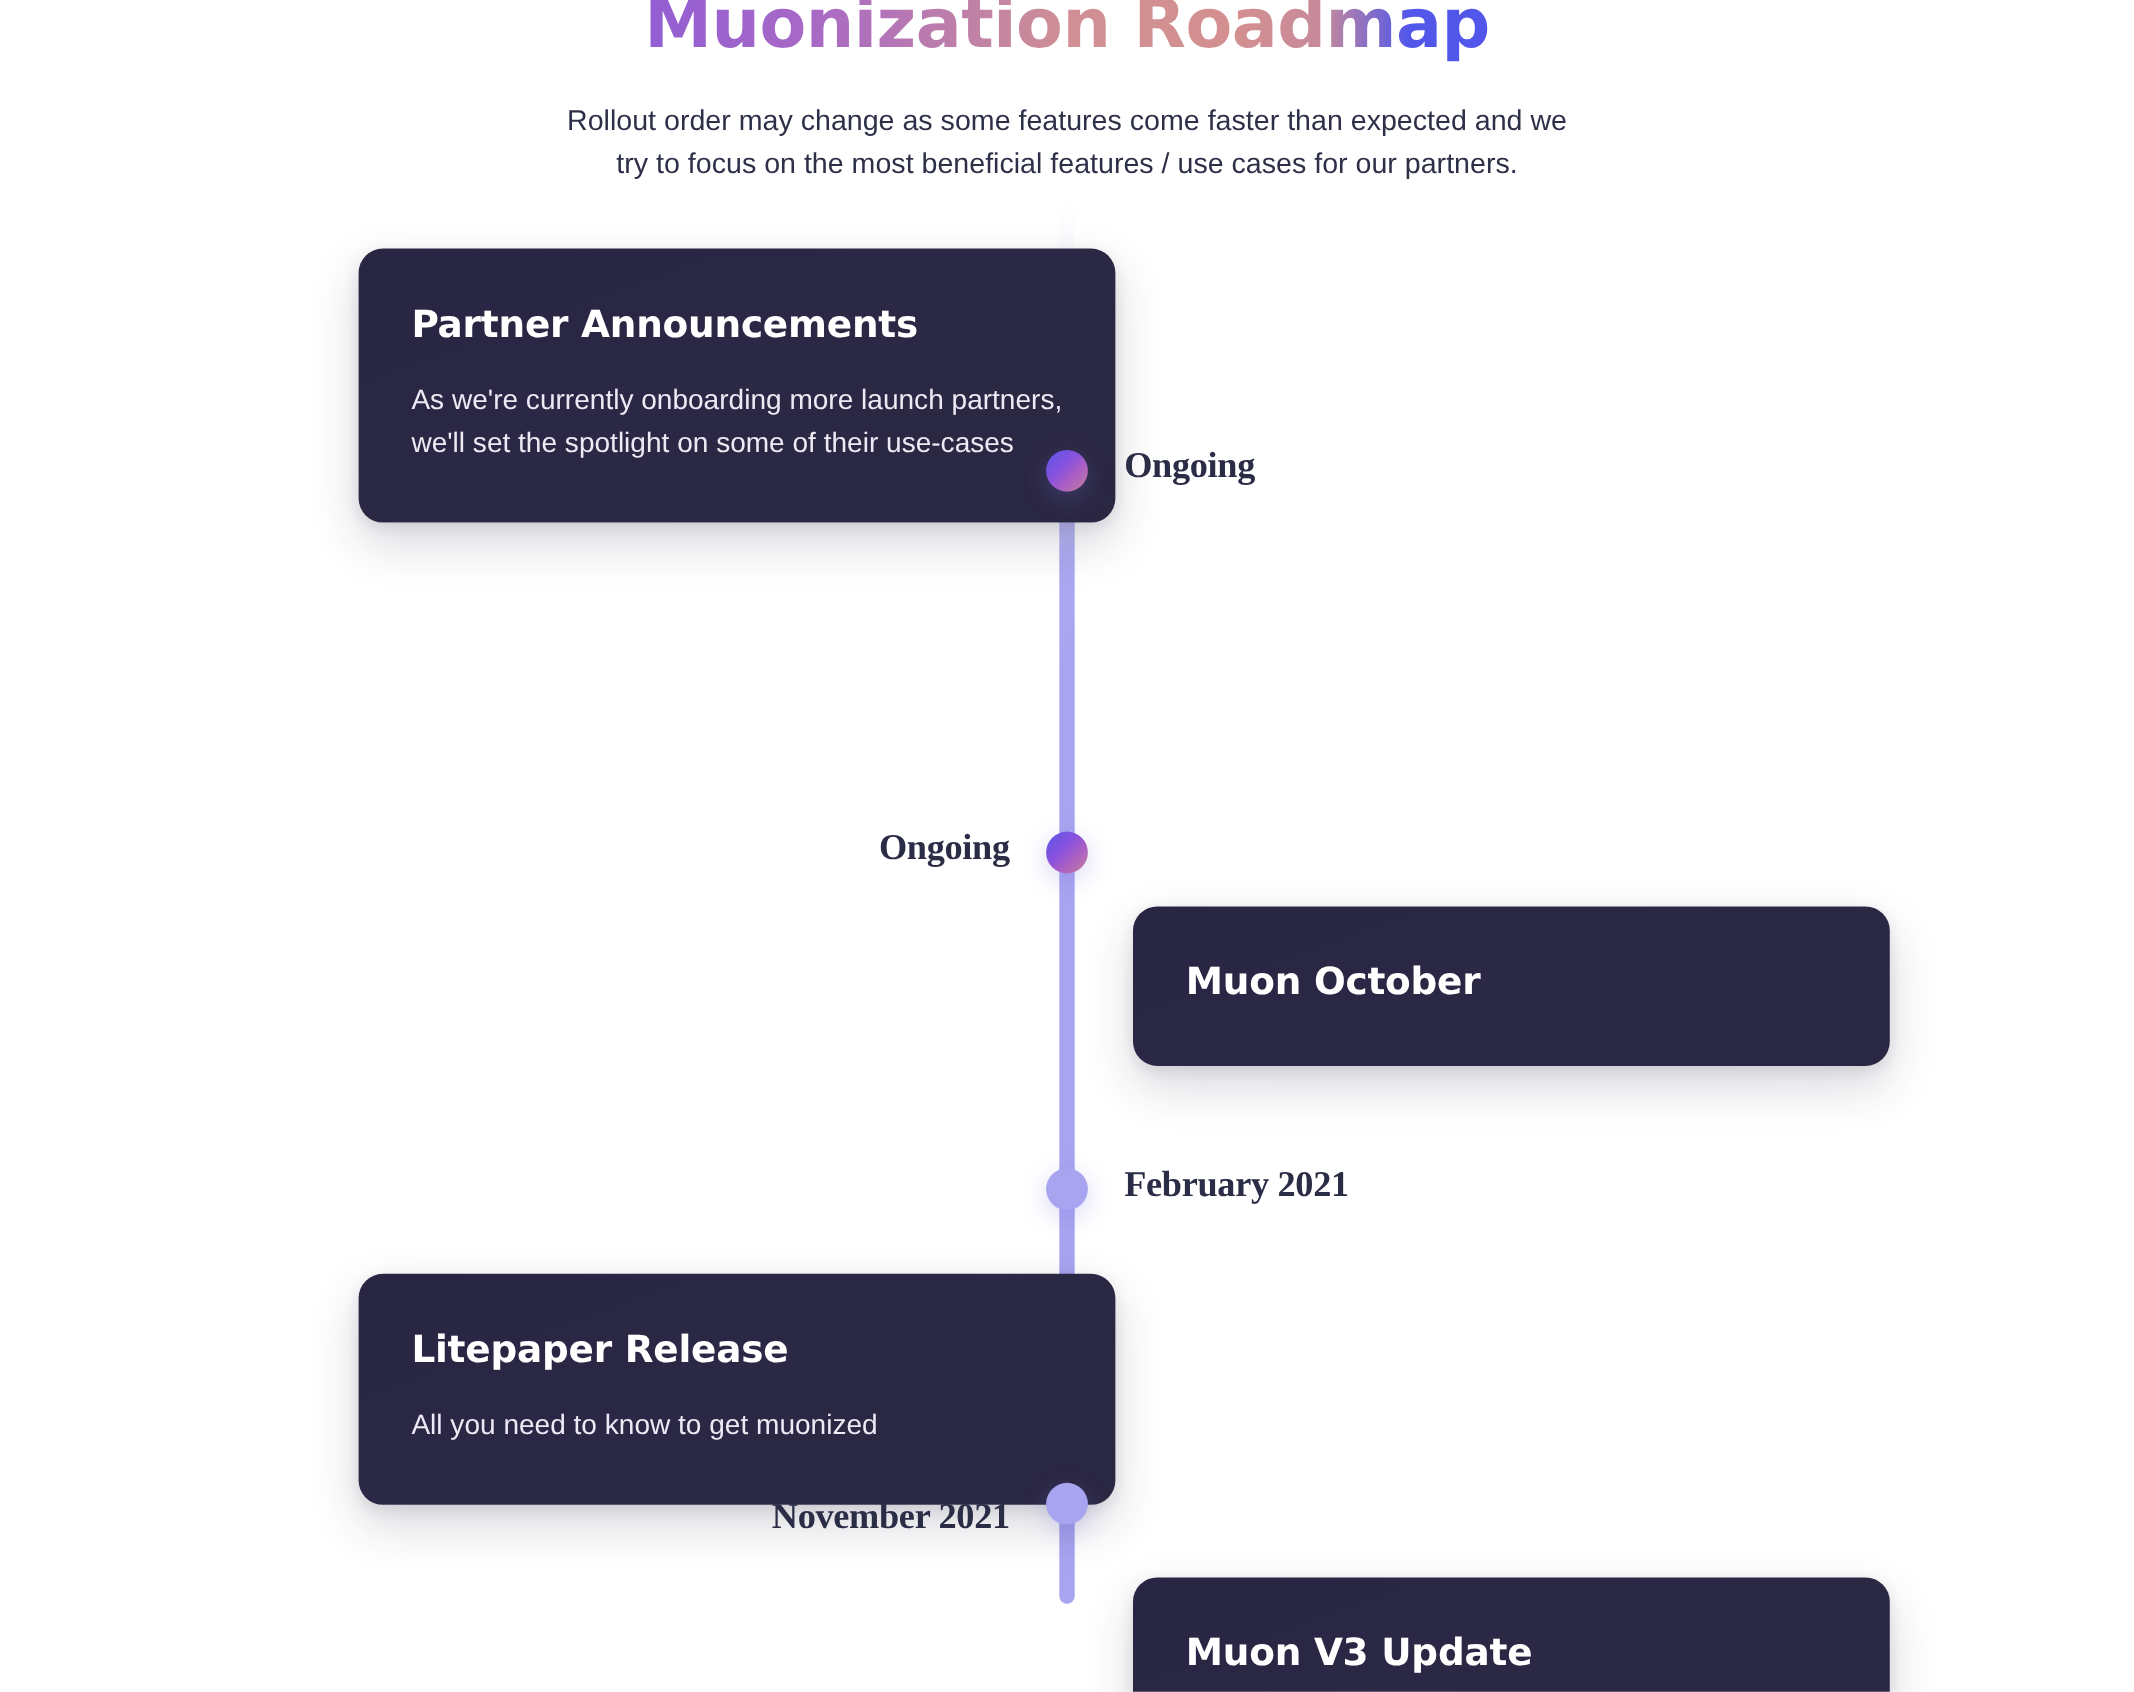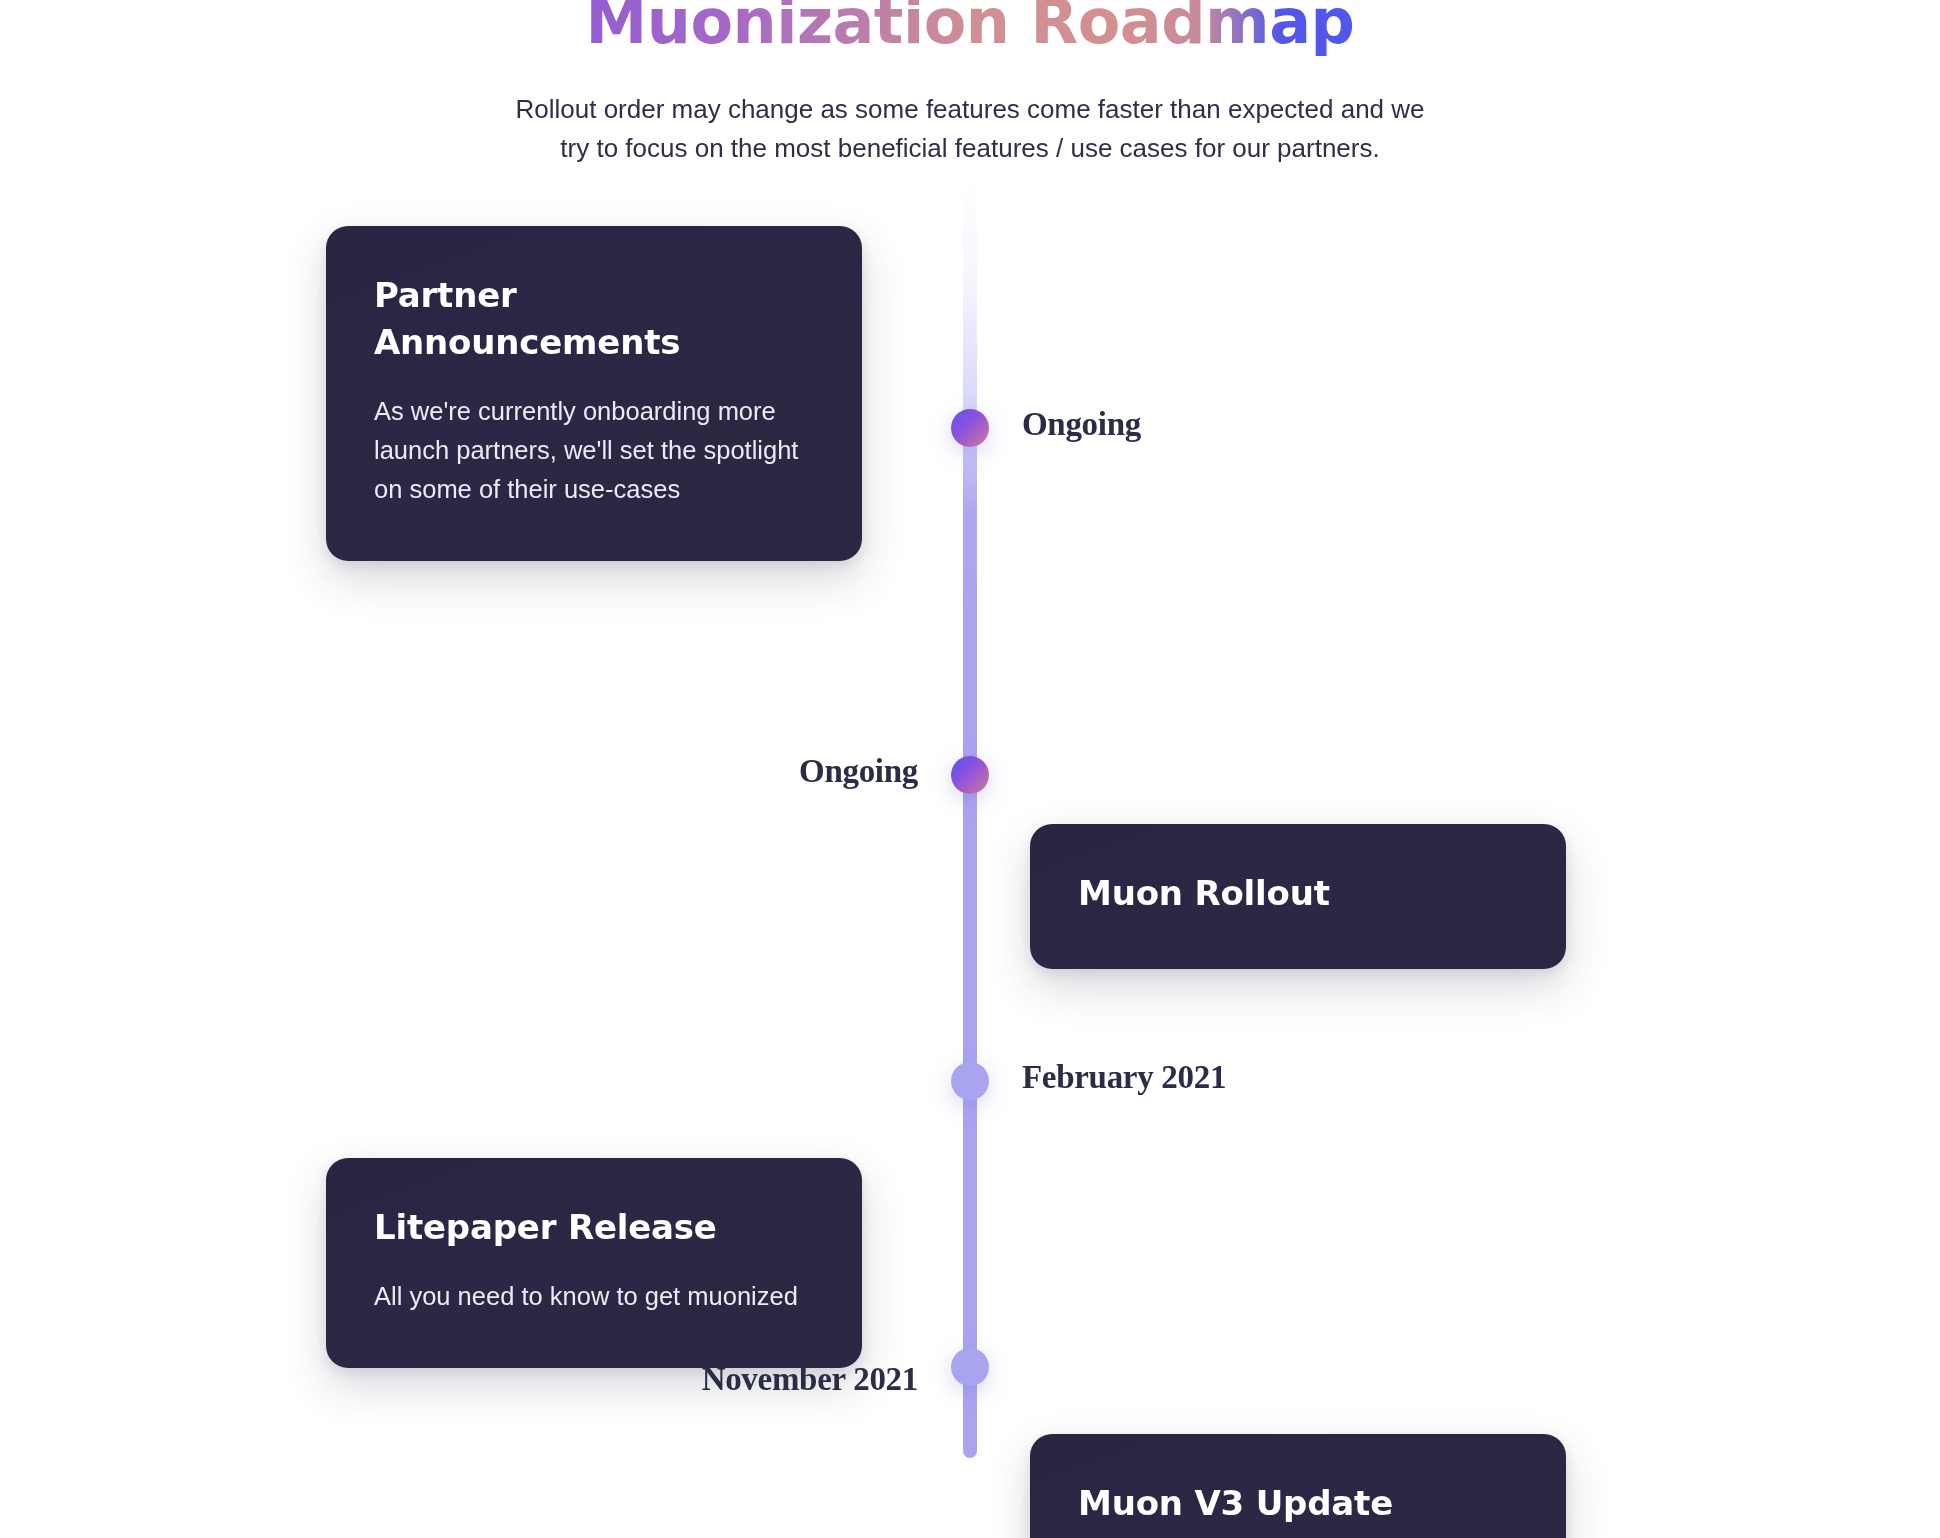--- a/index.html
+++ b/index.html
@@ -115,21 +115,21 @@
     white-space: nowrap;
     font-family: Liberation Serif, serif;
     letter-spacing: -0.3px;
   }
   .milestone-label.right { left: 1022px; }
   .milestone-label.left  { right: 1022px; }
 
   
   .card {
     position: absolute;
-    width: 536px;
+    width: 688px;
     background: linear-gradient(160deg, #282543 0%, #2b2845 45%, #2a2742 100%);
     border-radius: 22px;
     box-shadow: 0 18px 44px rgba(40,37,67,0.18), 0 4px 12px rgba(40,37,67,0.10);
     padding: 46px 40px 52px 48px;
   }
   .card.left  { left: 326px; }
   .card.right { left: 1030px; }
 
   .card-title {
     color: #ffffff;
@@ -169,21 +169,21 @@
       <div class="card left" style="top:48px;">
         <div class="card-title">Partner Announcements</div>
         <div class="card-body">As we're currently onboarding more launch partners, we'll set the spotlight on some of their use-cases</div>
       </div>
       <div class="dot active" style="top:231px;"></div>
       <div class="milestone-label right" style="top:228px;">Ongoing</div>
     </div>
 
     <div class="row">
       <div class="card right" style="top:646px;">
-        <div class="card-title">Muon Rollout</div>
+        <div class="card-title">Muon October</div>
       </div>
       <div class="dot active" style="top:578px;"></div>
       <div class="milestone-label left" style="top:575px;">Ongoing</div>
     </div>
 
     <div class="row">
       <div class="card left" style="top:970px;margin-top:10px;">
         <div class="card-title">Litepaper Release</div>
         <div class="card-body">All you need to know to get muonized</div>
       </div>

